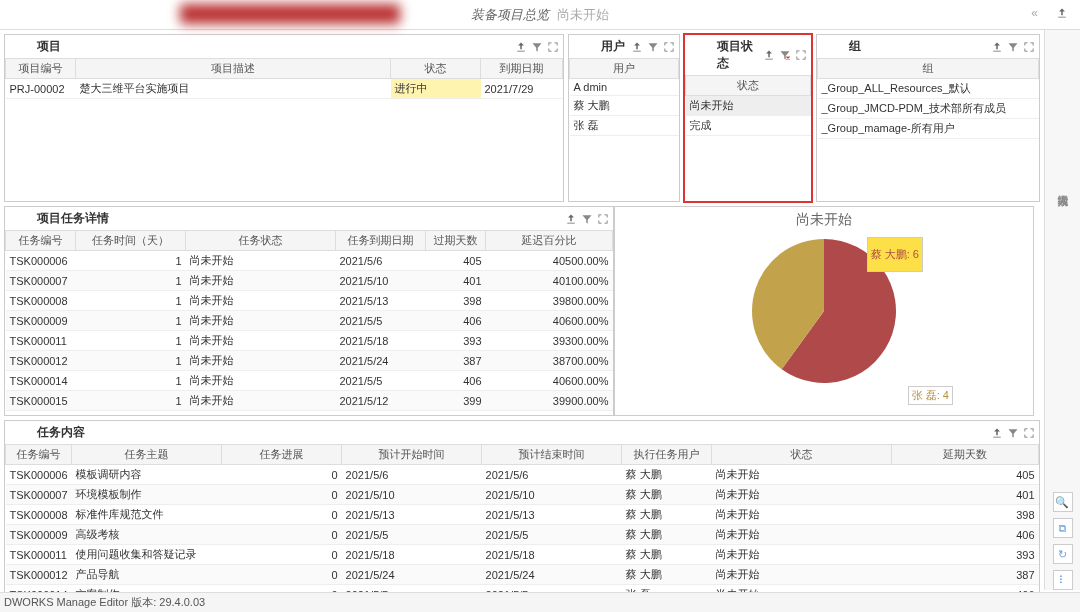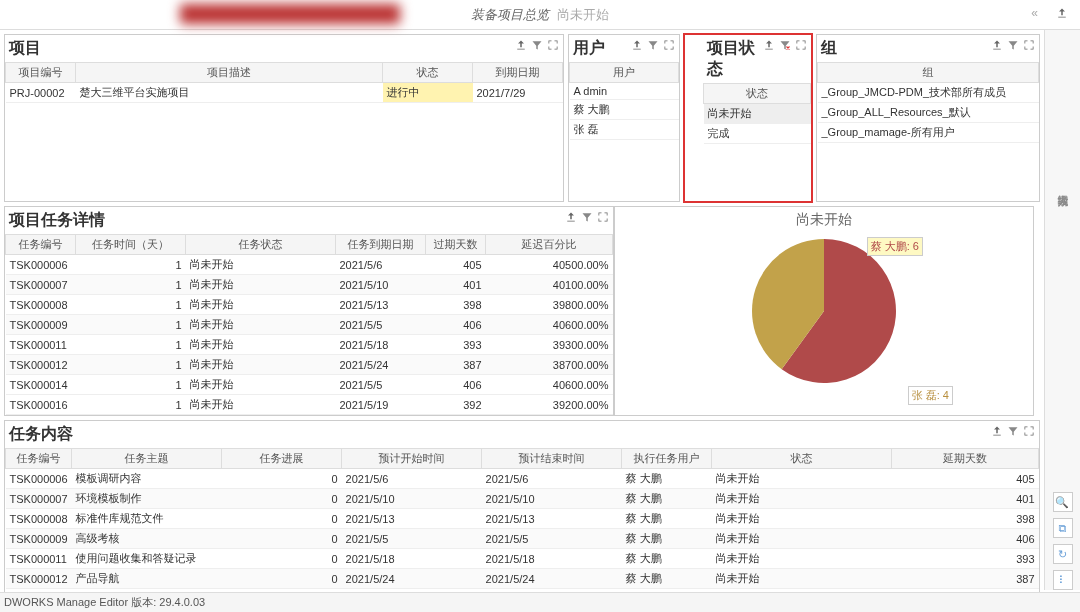--- a/index.html
+++ b/index.html
@@ -6,35 +6,35 @@
 body { background:#fff; font-size:11px; color:#333; width:1080px; height:612px; overflow:hidden; position:relative; }
 .header { height:30px; display:flex; align-items:center; justify-content:center; border-bottom:1px solid #ddd; position:relative; }
 .header .title1 { color:#666; font-size:13px; margin-right:8px;font-style:italic; }
 .header .title2 { color:#aaa; font-size:13px; }
 .header .blur { position:absolute; left:180px; top:4px; width:220px; height:20px; background:#b33; filter:blur(6px); border-radius:2px; }
 .header .ex-icon { position:absolute; right:12px; top:6px; }
 .main { display:grid; grid-template-columns:560px 112px 128px 224px; gap:4px; padding:4px 40px 4px 4px; height:176px; }
 .row2 { display:grid; grid-template-columns:610px 420px; padding:0 40px 4px 4px; height:214px; }
 .row3 { padding:0 40px 4px 4px; height:160px; }
 .panel { border:1px solid #ccc; background:#fff; display:flex; flex-direction:column; overflow:hidden; }
-.panel-hdr { display:flex; justify-content:space-between; padding:3px 4px; font-weight:bold; font-size:16px; }
+.panel-hdr { display:flex; align-items:center; justify-content:space-between; padding:3px 4px; font-weight:bold; font-size:12px;margin-left:28px; }
 .panel-icons { display:flex; gap:3px; }
 .ico { width:13px; height:13px; display:inline-flex; align-items:center; justify-content:center; color:#777; cursor:pointer; font-size:11px; }
 .ico svg { width:12px; height:12px; }
 table { width:100%; border-collapse:collapse; font-size:11px; }
 th { background:#f5f5f5; text-align:center; padding:2px 4px; border:1px solid #ddd; font-weight:normal; color:#555; }
 td { padding:2px 4px; border-bottom:1px solid #eee; white-space:nowrap; }
 .hl { background:#fff3b0; }
 .sel-row td { background:#eee; }
-.red-box { outline:2px solid #d33; outline-offset:-1px;padding-left:18px; }
+.red-box { outline:2px solid #d33; outline-offset:-1px; }
 .tbody-scroll { overflow-y:auto; flex:1; }
 .num { text-align:right; }
 .pie-area { flex:1; position:relative; display:flex; align-items:center; justify-content:center; }
 .pie-title { position:absolute; top:4px; left:50%; transform:translateX(-50%); font-size:14px; color:#666; }
-.leg1 { position:absolute; top:30px; right:110px; font-size:11px; color:#b04a4a; border:1px solid #ccc; padding:1px 3px; background:#fef9c3; }
+.leg1 { position:absolute; top:30px; right:110px; font-size:11px; color:#b04a4a; border:1px solid #ccc; padding:9px 3px; background:#fde047; }
 .leg2 { position:absolute; bottom:10px; right:80px; font-size:11px; color:#b89040; border:1px solid #ccc; padding:1px 3px; background:#fff; }
 .footer { position:absolute; bottom:0; left:0; right:0; padding:2px 4px; font-size:11px; color:#555; background:#f5f5f5; border-top:1px solid #ddd; }
 .rsb { position:absolute; right:0; top:30px; width:36px; height:560px; background:#f7f7f7; border-left:1px solid #ddd; display:flex; flex-direction:column; align-items:center; padding-top:6px; gap:6px; }
 .rsb .v { writing-mode:vertical-rl; color:#888; font-size:11px; margin-top:150px; }
 .rsb .b { width:20px; height:20px; border:1px solid #ccc; background:#fff; display:flex; align-items:center; justify-content:center; color:#6aa0d8; font-size:11px; }
 .dbl-arrow { position:absolute; top:6px; right:42px; color:#aaa; font-size:12px; }
 tr.alt td { background:#fafafa; }
 </style>
 </head>
 <body>
@@ -73,21 +73,21 @@
             </svg>
           </span>
       </span>
     </div>
     <table>
       <thead>
           <tr>
         <th style="width:70px">项目编号</th>
         <th>项目描述</th>
         <th style="width:90px">状态</th>
-        <th style="width:90px">到期日期</th>
+        <th style="width:82px">到期日期</th>
       </tr>
         </thead>
       <tbody id="proj-body">
           <tr>
             <td>PRJ-00002</td>
             <td>楚大三维平台实施项目</td>
             <td class="hl">进行中</td>
             <td>2021/7/29</td>
           </tr>
         </tbody>
@@ -196,24 +196,24 @@
         </span>
     </div>
     <table>
         <thead>
           <tr>
             <th>组</th>
           </tr>
         </thead>
         <tbody id="group-body">
           <tr class="">
+            <td>_Group_ALL_Resources_默认</td>
+          </tr>
+          <tr class="">
             <td>_Group_JMCD-PDM_技术部所有成员</td>
-          </tr>
-          <tr class="">
-            <td>_Group_ALL_Resources_默认</td>
           </tr>
           <tr class="">
             <td>_Group_mamage-所有用户</td>
           </tr>
         </tbody>
       </table>
   </div>
 </div>
 
 <div class="row2">
@@ -300,20 +300,28 @@
               <td class="num">387</td>
               <td class="num">38700.00%</td>
             </tr>
             <tr class="">
               <td>TSK000014</td>
               <td class="num">1</td>
               <td>尚未开始</td>
               <td>2021/5/5</td>
               <td class="num">406</td>
               <td class="num">40600.00%</td>
+            </tr>
+            <tr class="alt">
+              <td>TSK000015</td>
+              <td class="num">1</td>
+              <td>尚未开始</td>
+              <td>2021/5/12</td>
+              <td class="num">399</td>
+              <td class="num">39900.00%</td>
             </tr>
             <tr class="">
               <td>TSK000016</td>
               <td class="num">1</td>
               <td>尚未开始</td>
               <td>2021/5/19</td>
               <td class="num">392</td>
               <td class="num">39200.00%</td>
             </tr>
           </tbody>

